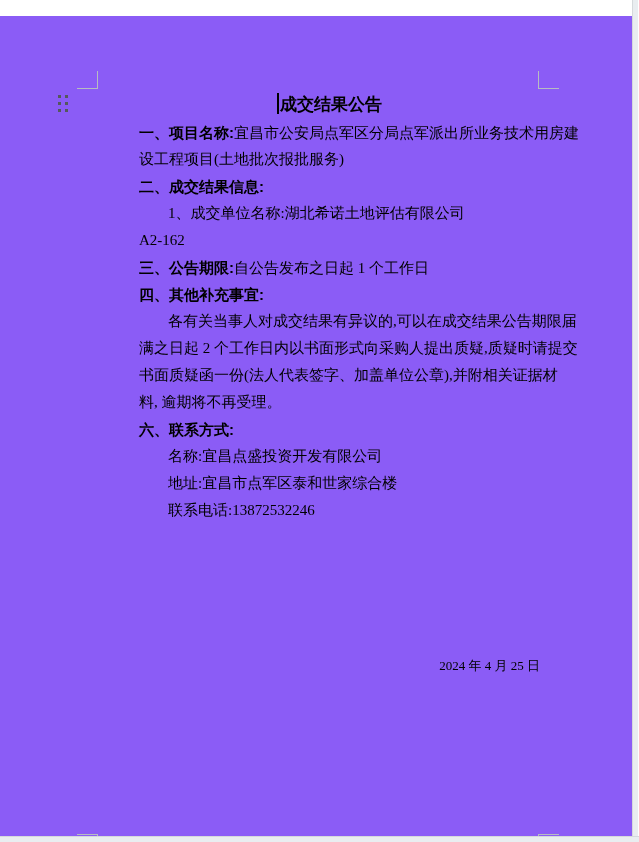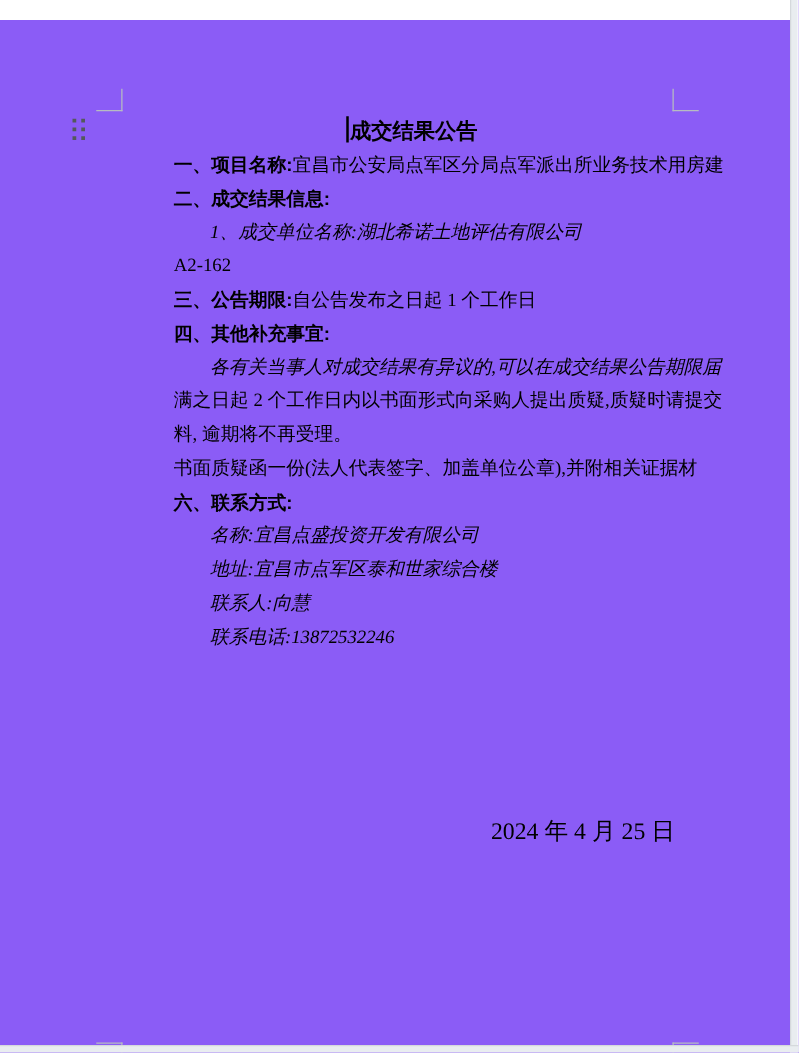--- a/index.html
+++ b/index.html
@@ -51,24 +51,24 @@
   .doc-body {
     position:absolute; left:94px; top:103px; width:446px;
   }
   .doc-line {
     height:27px; line-height:27px; font-size:15px; white-space:nowrap;margin-left:45px;
   }
   .doc-line .b {
     font-weight:bold;
     font-family:"Liberation Sans","DejaVu Sans",sans-serif;
   }
-  .doc-line.indent { padding-left:29px;font-style:italic; }
+  .doc-line.indent { padding-left:29px; }
   .doc-date {
     position:absolute; left:94px; top:636px; width:446px; height:27px;
-    line-height:27px; font-size:19px; text-align:right; white-space:nowrap;
+    line-height:27px; font-size:13px; text-align:right; white-space:nowrap;
   }
 </style>
 </head>
 <body>
 
 <div class="page">
 
   <div class="crop tl"></div>
   <div class="crop tr"></div>
   <div class="crop bl"></div>
@@ -83,33 +83,33 @@
       <i></i>
   </div>
 
   <div class="caret"></div>
 
   <div class="doc-title">成交结果公告</div>
 
   <div class="doc-body">
 
   <div class="doc-line"><span class="b">一、项目名称:</span><span>宜昌市公安局点军区分局点军派出所业务技术用房建</span></div>
+      <div class="doc-line"><span>设工程项目(土地批次报批服务)</span></div>
       <div class="doc-line"><span class="b">二、成交结果信息:</span></div>
       <div class="doc-line indent"><span>1、成交单位名称:湖北希诺土地评估有限公司</span></div>
       <div class="doc-line"><span>A2-162</span></div>
       <div class="doc-line"><span class="b">三、公告期限:</span><span>自公告发布之日起 1 个工作日</span></div>
       <div class="doc-line"><span class="b">四、其他补充事宜:</span></div>
       <div class="doc-line indent"><span>各有关当事人对成交结果有异议的,可以在成交结果公告期限届</span></div>
       <div class="doc-line"><span>满之日起 2 个工作日内以书面形式向采购人提出质疑,质疑时请提交</span></div>
+      <div class="doc-line"><span>书面质疑函一份(法人代表签字、加盖单位公章),并附相关证据材</span></div>
       <div class="doc-line"><span>料, 逾期将不再受理。</span></div>
-      <div class="doc-line"><span>书面质疑函一份(法人代表签字、加盖单位公章),并附相关证据材</span></div>
       <div class="doc-line"><span class="b">六、联系方式:</span></div>
       <div class="doc-line indent"><span>名称:宜昌点盛投资开发有限公司</span></div>
       <div class="doc-line indent"><span>地址:宜昌市点军区泰和世家综合楼</span></div>
-      <div class="doc-line indent"><span>联系人:向慧</span></div>
       <div class="doc-line indent"><span>联系电话:13872532246</span></div>
     </div>
 
   <div class="doc-date">2024 年 4 月 25 日</div>
 
 </div>
 
 <div class="gutter-right"></div>
 <div class="gutter-bottom"></div>
 

